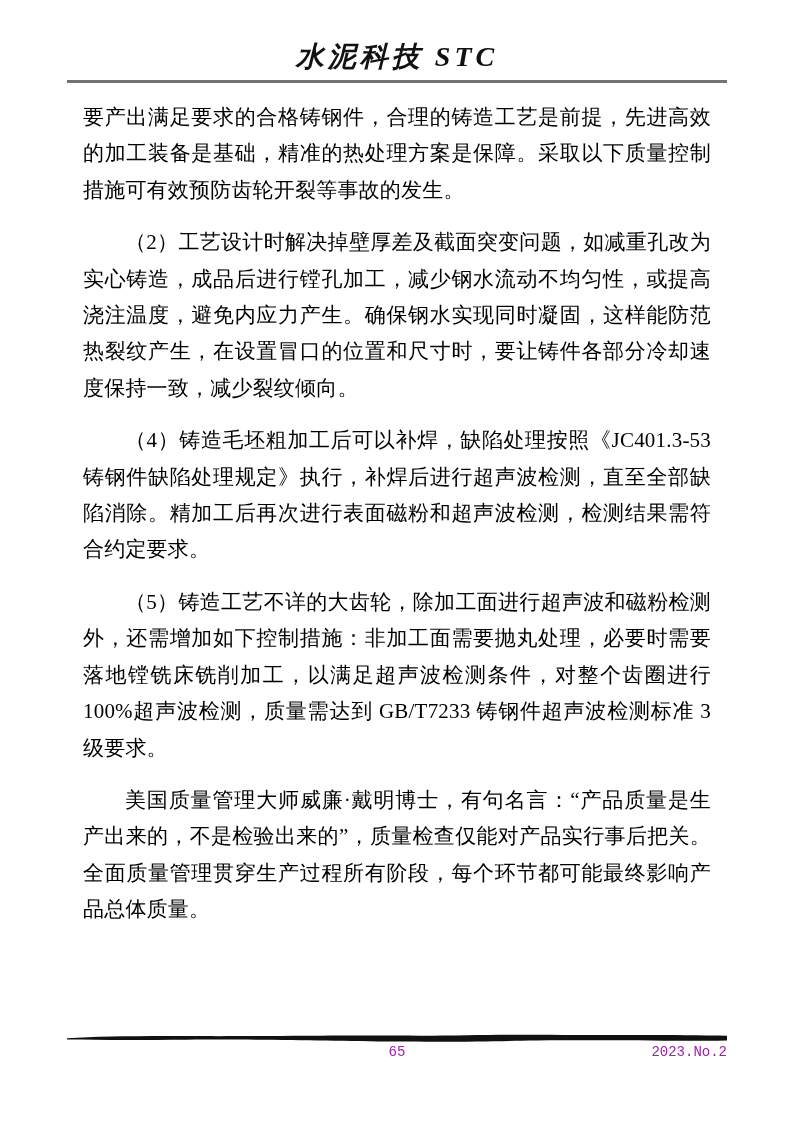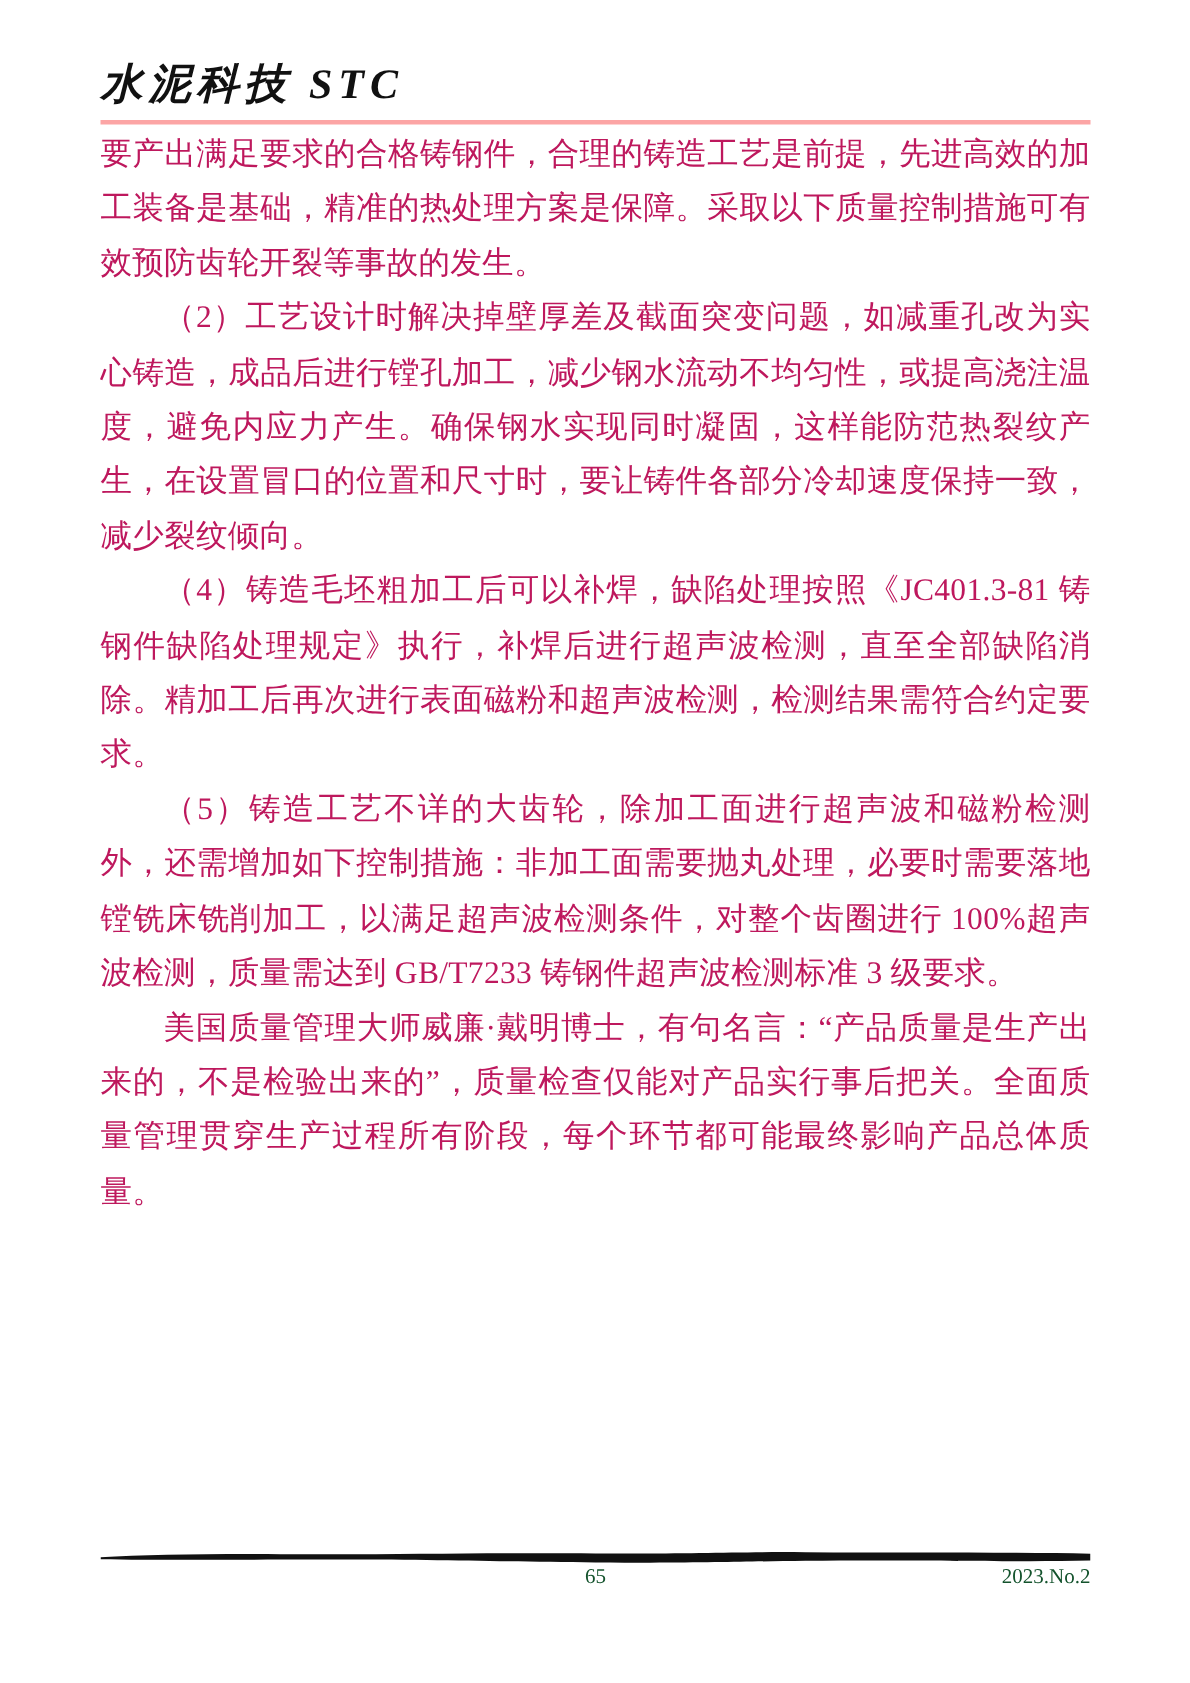--- a/index.html
+++ b/index.html
@@ -17,64 +17,65 @@
     background: #ffffff;
     color: #141414;
     font-family: "Liberation Serif", "DejaVu Serif", serif;
     box-sizing: border-box;
   }
   .page-inner {
     padding: 40px 66px 0 67px;
     box-sizing: border-box;
   }
   .journal-header {
-    border-bottom: 3px solid #fca5a5;
+    text-align: center;
+    border-bottom: 3px solid #737373;
     padding-bottom: 6px;
   }
   .journal-title {
     display: inline-block;
     font-style: italic;
     font-weight: bold;
     font-size: 28px;
     line-height: 34px;
     letter-spacing: 4px;
     color: #111111;
   }
   .article-body {
     margin-top: 1px;
   }
   .article-body p {
-    margin: 0;
+    margin: 16px;
     font-size: 21px;
     line-height: 36.4px;
     text-align: justify;
     text-justify: inter-ideograph;
     letter-spacing: 0.2px;
-    color: #be185d;
+    color: #000000;
   }
   .article-body p.indent {
     text-indent: 2em;
   }
   .page-footer {
     position: absolute;
     left: 67px;
     right: 66px;
     top: 1032px;
   }
   .footer-rule {
     display: block;
     width: 100%;
     height: 12px;
   }
   .footer-meta {
     position: relative;
     height: 20px;
-    font-family: Liberation Serif, serif;
+    font-family: Liberation Mono, monospace;
     font-size: 14px;
-    color: #14532d;
+    color: #a21caf;
     margin-top: 0px;
   }
   .footer-page-number {
     position: absolute;
     left: 0;
     right: 0;
     text-align: center;
     top: 0;
   }
   .footer-issue {
@@ -89,21 +90,21 @@
 <div class="page">
   <div class="page-inner">
 
     <div class="journal-header">
       <span class="journal-title">水泥科技 STC</span>
     </div>
 
     <div class="article-body">
       <p>要产出满足要求的合格铸钢件，合理的铸造工艺是前提，先进高效的加工装备是基础，精准的热处理方案是保障。采取以下质量控制措施可有效预防齿轮开裂等事故的发生。</p>
       <p class="indent">（2）工艺设计时解决掉壁厚差及截面突变问题，如减重孔改为实心铸造，成品后进行镗孔加工，减少钢水流动不均匀性，或提高浇注温度，避免内应力产生。确保钢水实现同时凝固，这样能防范热裂纹产生，在设置冒口的位置和尺寸时，要让铸件各部分冷却速度保持一致，减少裂纹倾向。</p>
-      <p class="indent">（4）铸造毛坯粗加工后可以补焊，缺陷处理按照《JC401.3-81 铸钢件缺陷处理规定》执行，补焊后进行超声波检测，直至全部缺陷消除。精加工后再次进行表面磁粉和超声波检测，检测结果需符合约定要求。</p>
+      <p class="indent">（4）铸造毛坯粗加工后可以补焊，缺陷处理按照《JC401.3-53 铸钢件缺陷处理规定》执行，补焊后进行超声波检测，直至全部缺陷消除。精加工后再次进行表面磁粉和超声波检测，检测结果需符合约定要求。</p>
       <p class="indent">（5）铸造工艺不详的大齿轮，除加工面进行超声波和磁粉检测外，还需增加如下控制措施：非加工面需要抛丸处理，必要时需要落地镗铣床铣削加工，以满足超声波检测条件，对整个齿圈进行 100%超声波检测，质量需达到 GB/T7233 铸钢件超声波检测标准 3 级要求。</p>
       <p class="indent">美国质量管理大师威廉·戴明博士，有句名言：“产品质量是生产出来的，不是检验出来的”，质量检查仅能对产品实行事后把关。全面质量管理贯穿生产过程所有阶段，每个环节都可能最终影响产品总体质量。</p>
     </div>
 
   </div>
 
   <div class="page-footer">
     <svg class="footer-rule" viewBox="0 0 660 12" preserveAspectRatio="none" aria-hidden="true">
       <path fill="#111111" d="
         M0,6.2

